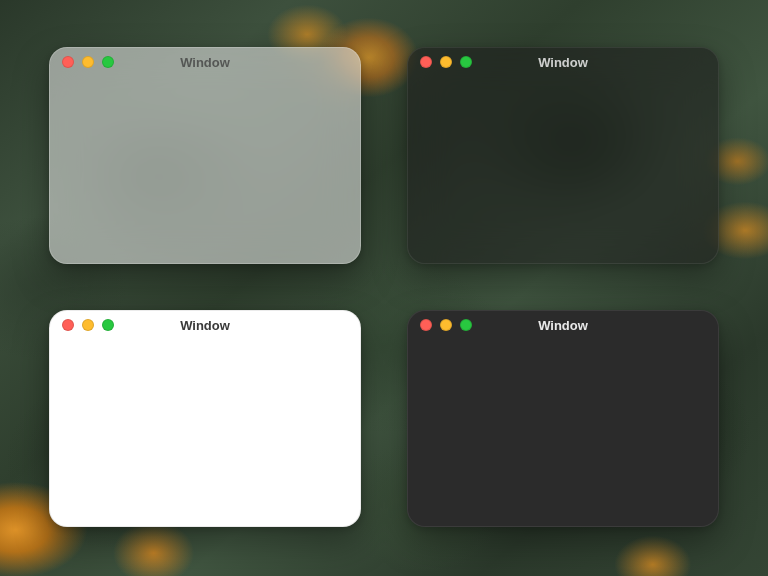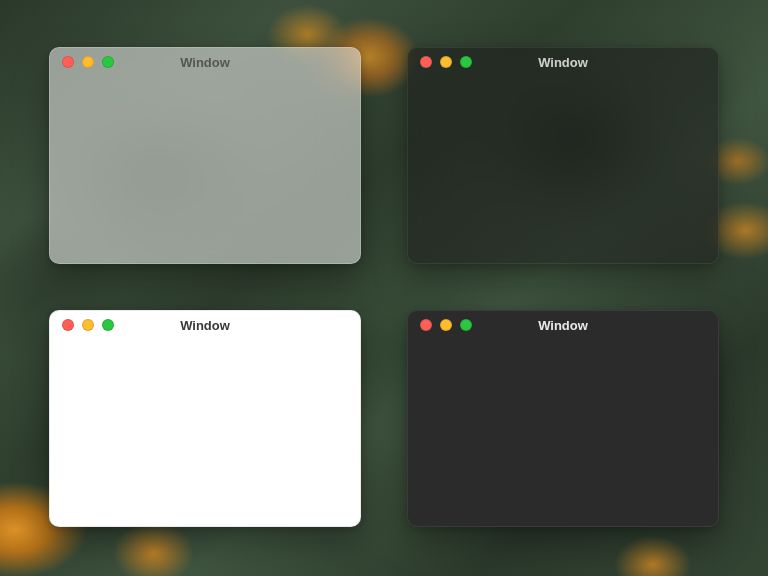--- a/index.html
+++ b/index.html
@@ -37,21 +37,21 @@
         radial-gradient(ellipse 200px 160px at 15% 80%, rgba(40, 55, 40, 0.8) 0%, transparent 55%),
         radial-gradient(ellipse 150px 120px at 55% 88%, rgba(55, 75, 52, 0.7) 0%, transparent 55%),
         radial-gradient(ellipse 160px 130px at 5% 50%, rgba(45, 60, 45, 0.75) 0%, transparent 55%),
         linear-gradient(140deg, #2a382a 0%, #3d503d 20%, #2f3f2e 40%, #405540 60%, #2b392b 80%, #344534 100%);
     }
 
     .window {
       position: absolute;
       width: 312px;
       height: 217px;
-      border-radius: 10px;
+      border-radius: 18px;
       box-shadow: 0 15px 35px rgba(0,0,0,0.35), 0 2px 8px rgba(0,0,0,0.2);
       overflow: hidden;
     }
 
     .window.translucent-light {
       top: 47px;
       left: 49px;
       background: rgba(236, 236, 236, 0.55);
       backdrop-filter: blur(20px);
       -webkit-backdrop-filter: blur(20px);

